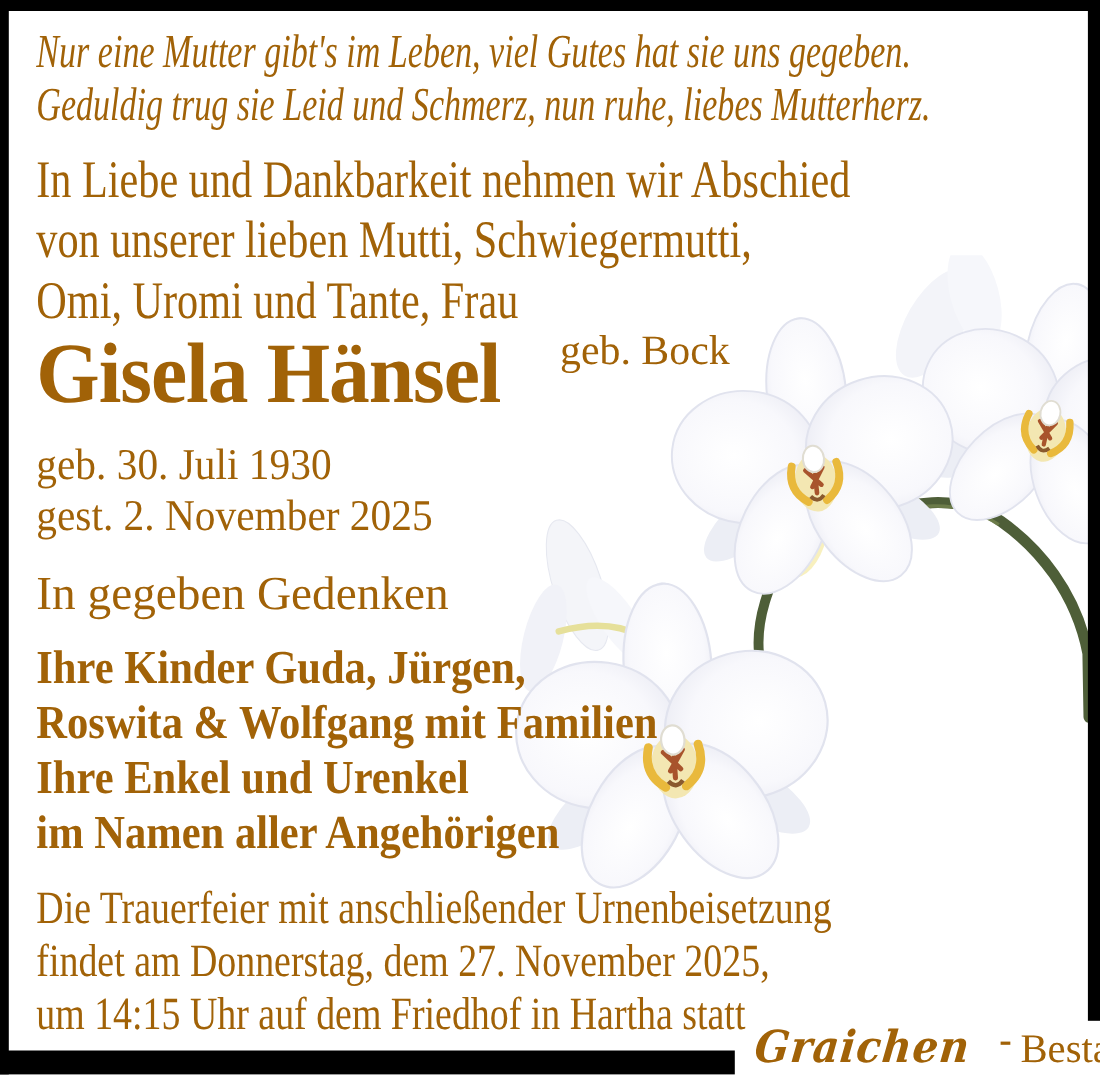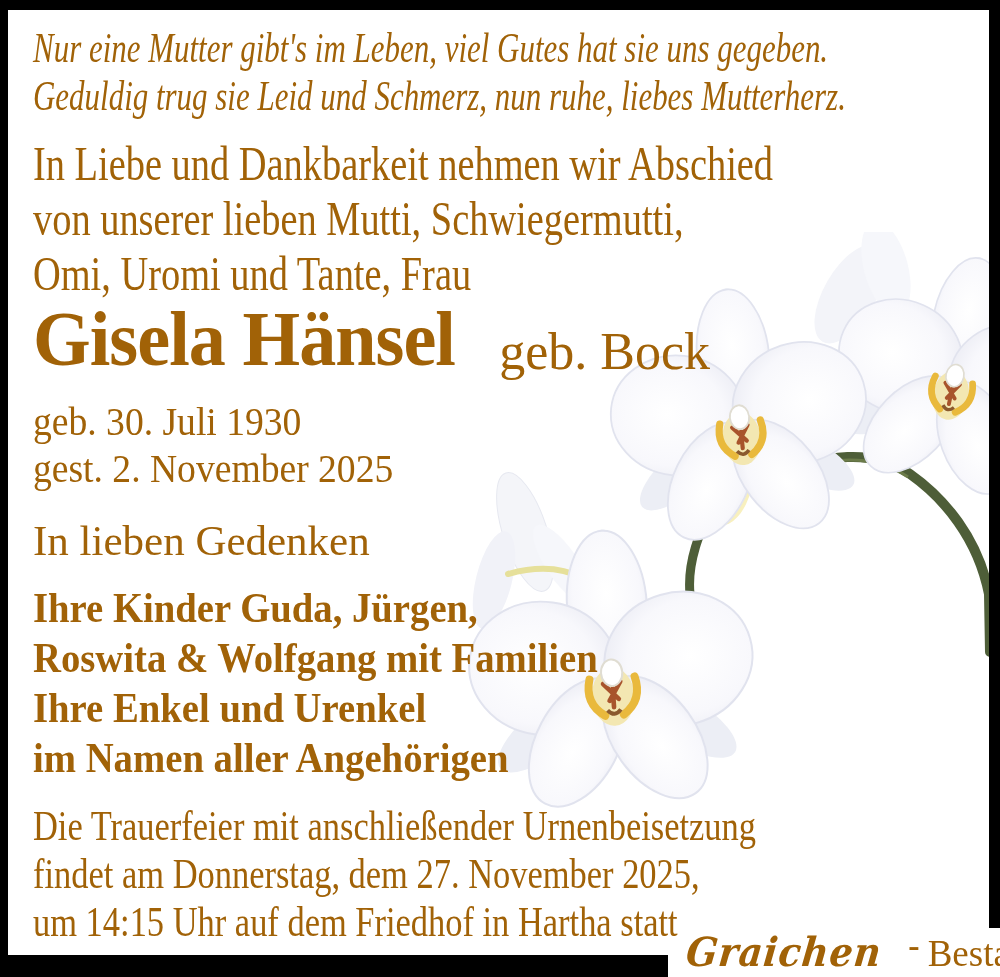--- a/index.html
+++ b/index.html
@@ -25,33 +25,33 @@
   }
   .intro {
     left: 33px; top: 136px;
     font-size: 48px;
     line-height: 55px;
     transform: scaleX(0.80);
   }
   .name-row {
     left: 33px; top: 300px;
     display: flex;
-    align-items: flex-end;
+    align-items: flex-start;
   }
   .deceased-name {
     font-size: 78px;
     font-weight: bold;
     letter-spacing: -1px;
     transform: scaleX(0.95);
     transform-origin: 0 100%;
     line-height: 1;
   }
   .maiden-name {
-    font-size: 52px;
-    margin-left: 22px;
+    font-size: 38px;
+    margin-left: 32px;
     line-height: 1;
   }
   .dates {
     left: 33px; top: 398px;
     font-size: 40px;
     line-height: 47px;
     transform: scaleX(0.94);
   }
   .memoriam {
     left: 33px; top: 516px;
@@ -180,21 +180,21 @@
   <div class="abs txt name-row">
     <span class="deceased-name">Gisela Hänsel</span>
     <span class="maiden-name">geb. Bock</span>
   </div>
 
   <div class="abs txt dates cond">
     <div>geb. 30. Juli 1930</div>
     <div>gest. 2. November 2025</div>
   </div>
 
-  <div class="abs txt memoriam">In lieben Gedenken</div>
+  <div class="abs txt memoriam">In gegeben Gedenken</div>
 
   <div class="abs txt mourners cond">
     <div>Ihre Kinder Guda, Jürgen,</div>
     <div>Roswita &amp; Wolfgang mit Familien</div>
     <div>Ihre Enkel und Urenkel</div>
     <div>im Namen aller Angehörigen</div>
   </div>
 
   <div class="abs txt funeral cond">
     <div>Die Trauerfeier mit anschließender Urnenbeisetzung</div>

